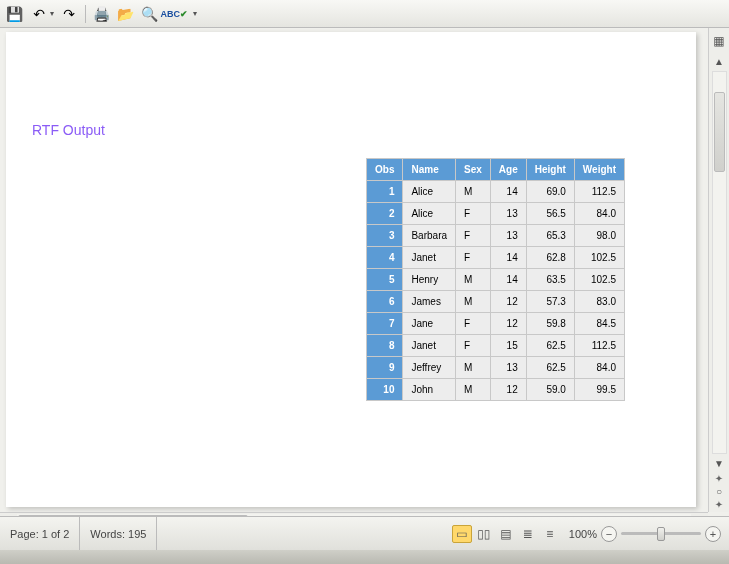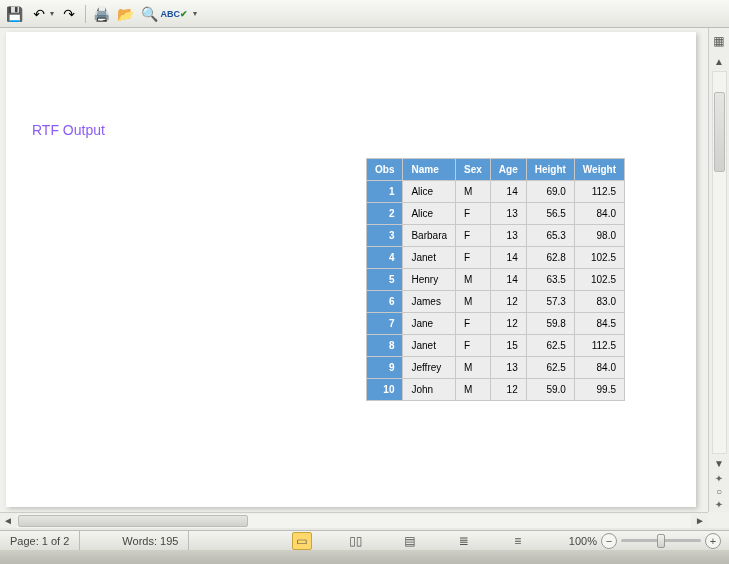--- a/index.html
+++ b/index.html
@@ -197,28 +197,27 @@
     width: 230px;
     background: linear-gradient(#e5e5e1, #d0d0cc);
     border: 1px solid #bbb;
     border-radius: 2px;
   }
   .statusbar {
     position: absolute;
     bottom: 14px;
     left: 0;
     right: 0;
-    height: 20px;
+    height: 34px;
     background: linear-gradient(#f4f4f0, #e0e0db);
     border-top: 1px solid #bbb;
     display: flex;
     align-items: center;
     font-size: 11px;
     color: #444;
-    gap: 32px;
   }
   .status-cell {
     padding: 0 10px;
     border-right: 1px solid #bbb;
     height: 100%;
     display: flex;
     align-items: center;
   }
   .status-spacer { flex: 1; }
   .view-btn {

